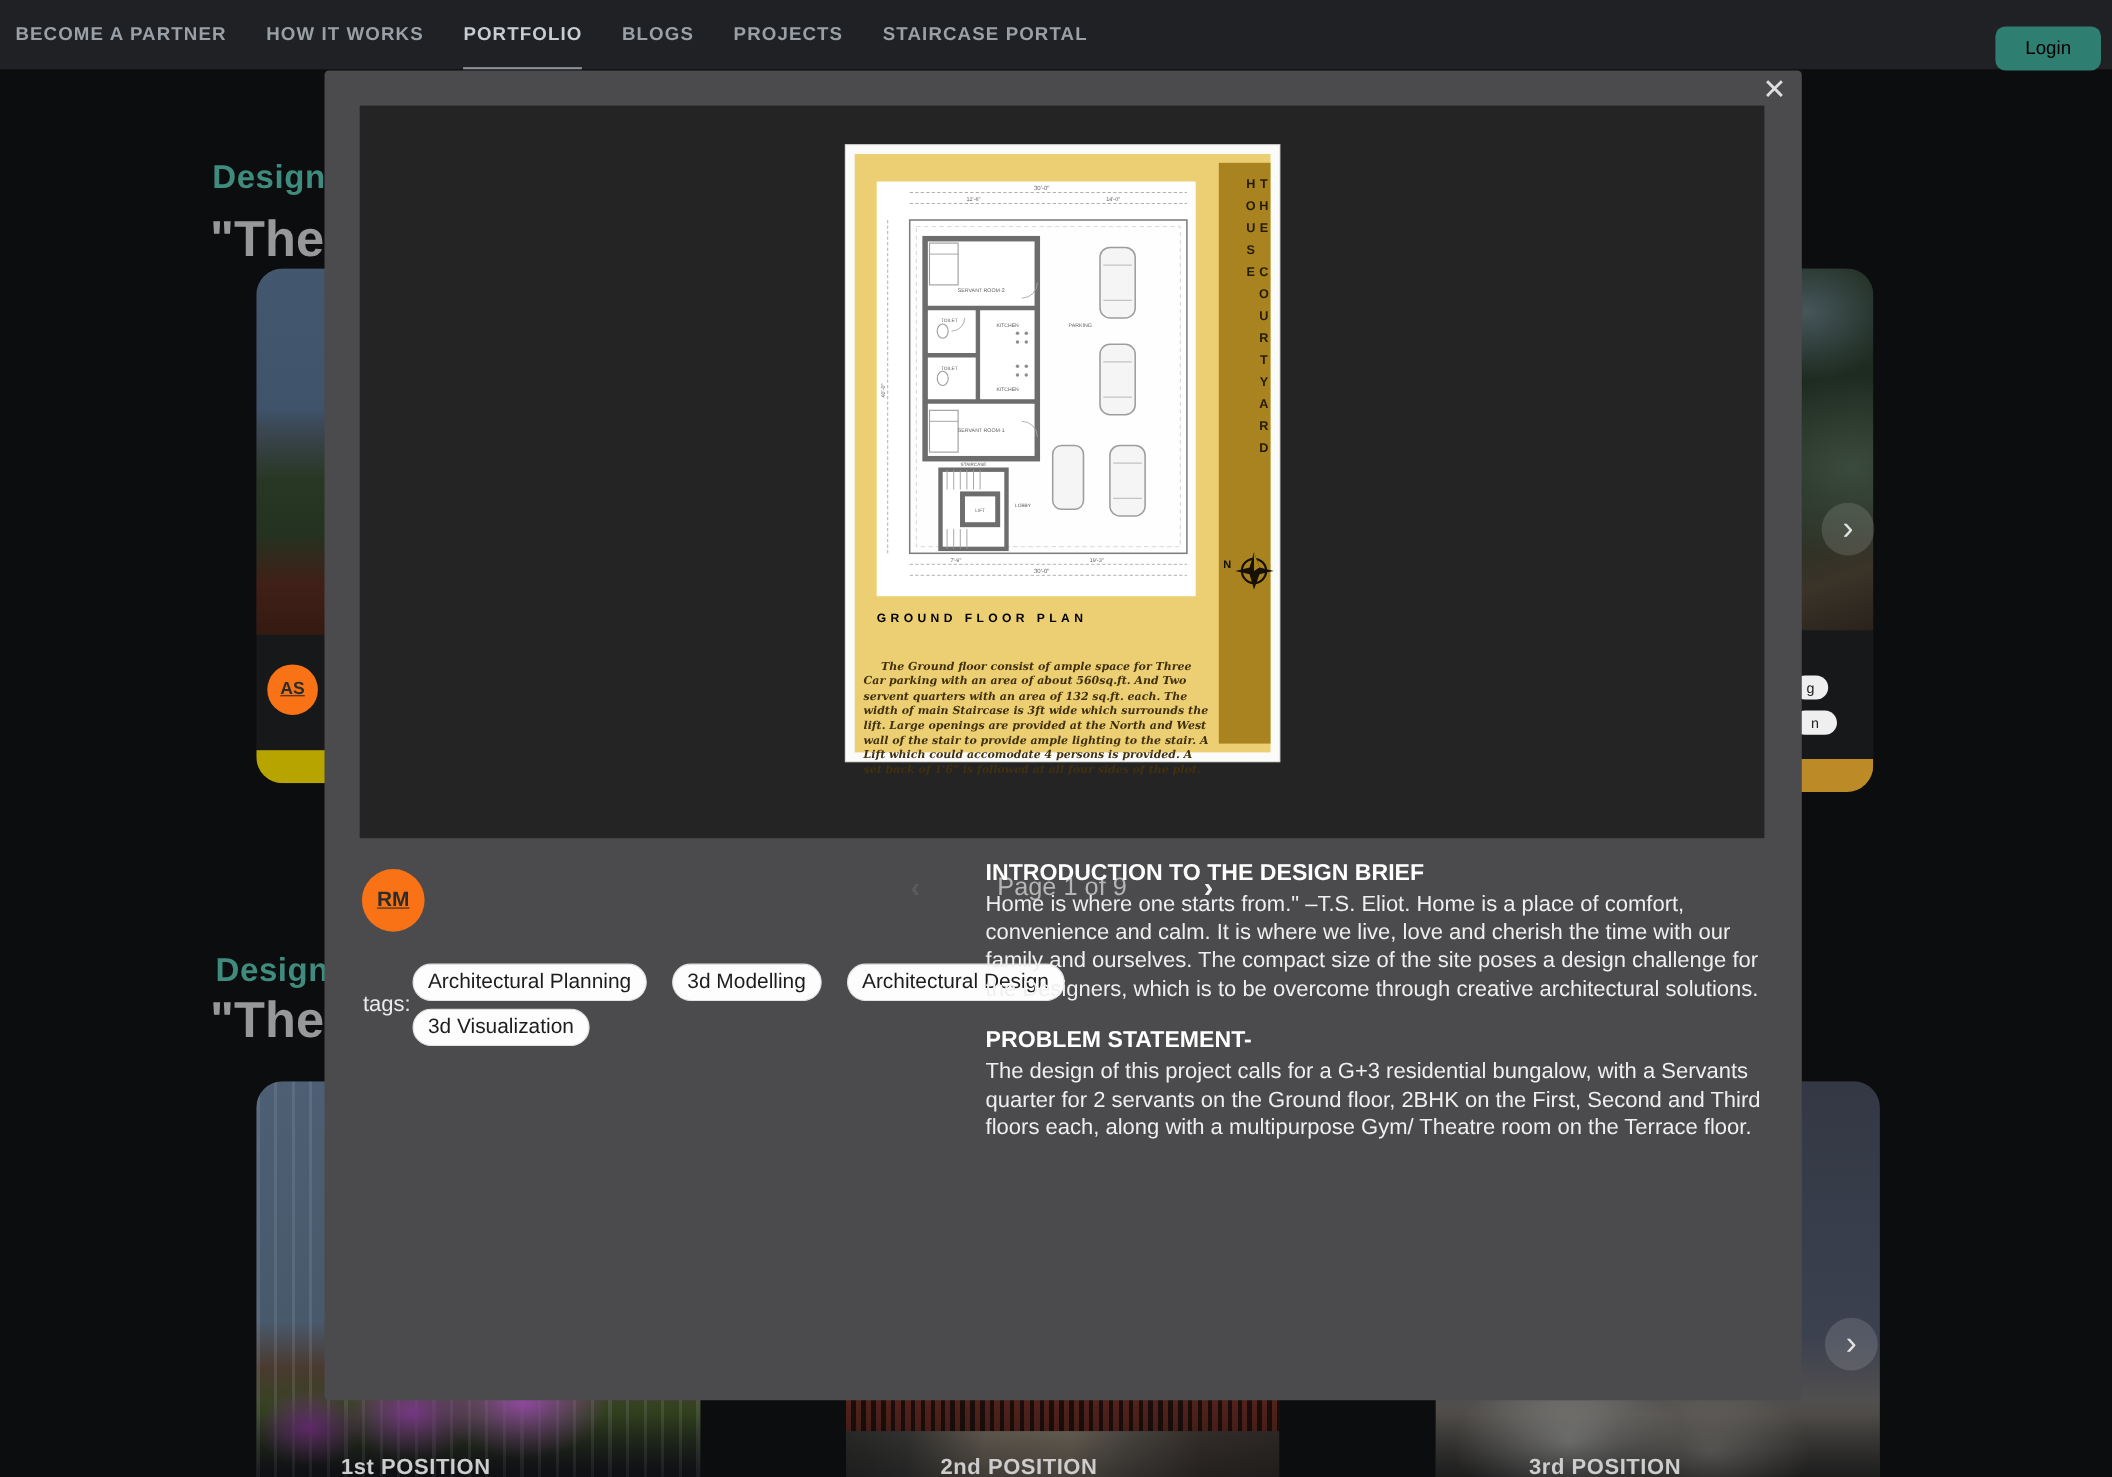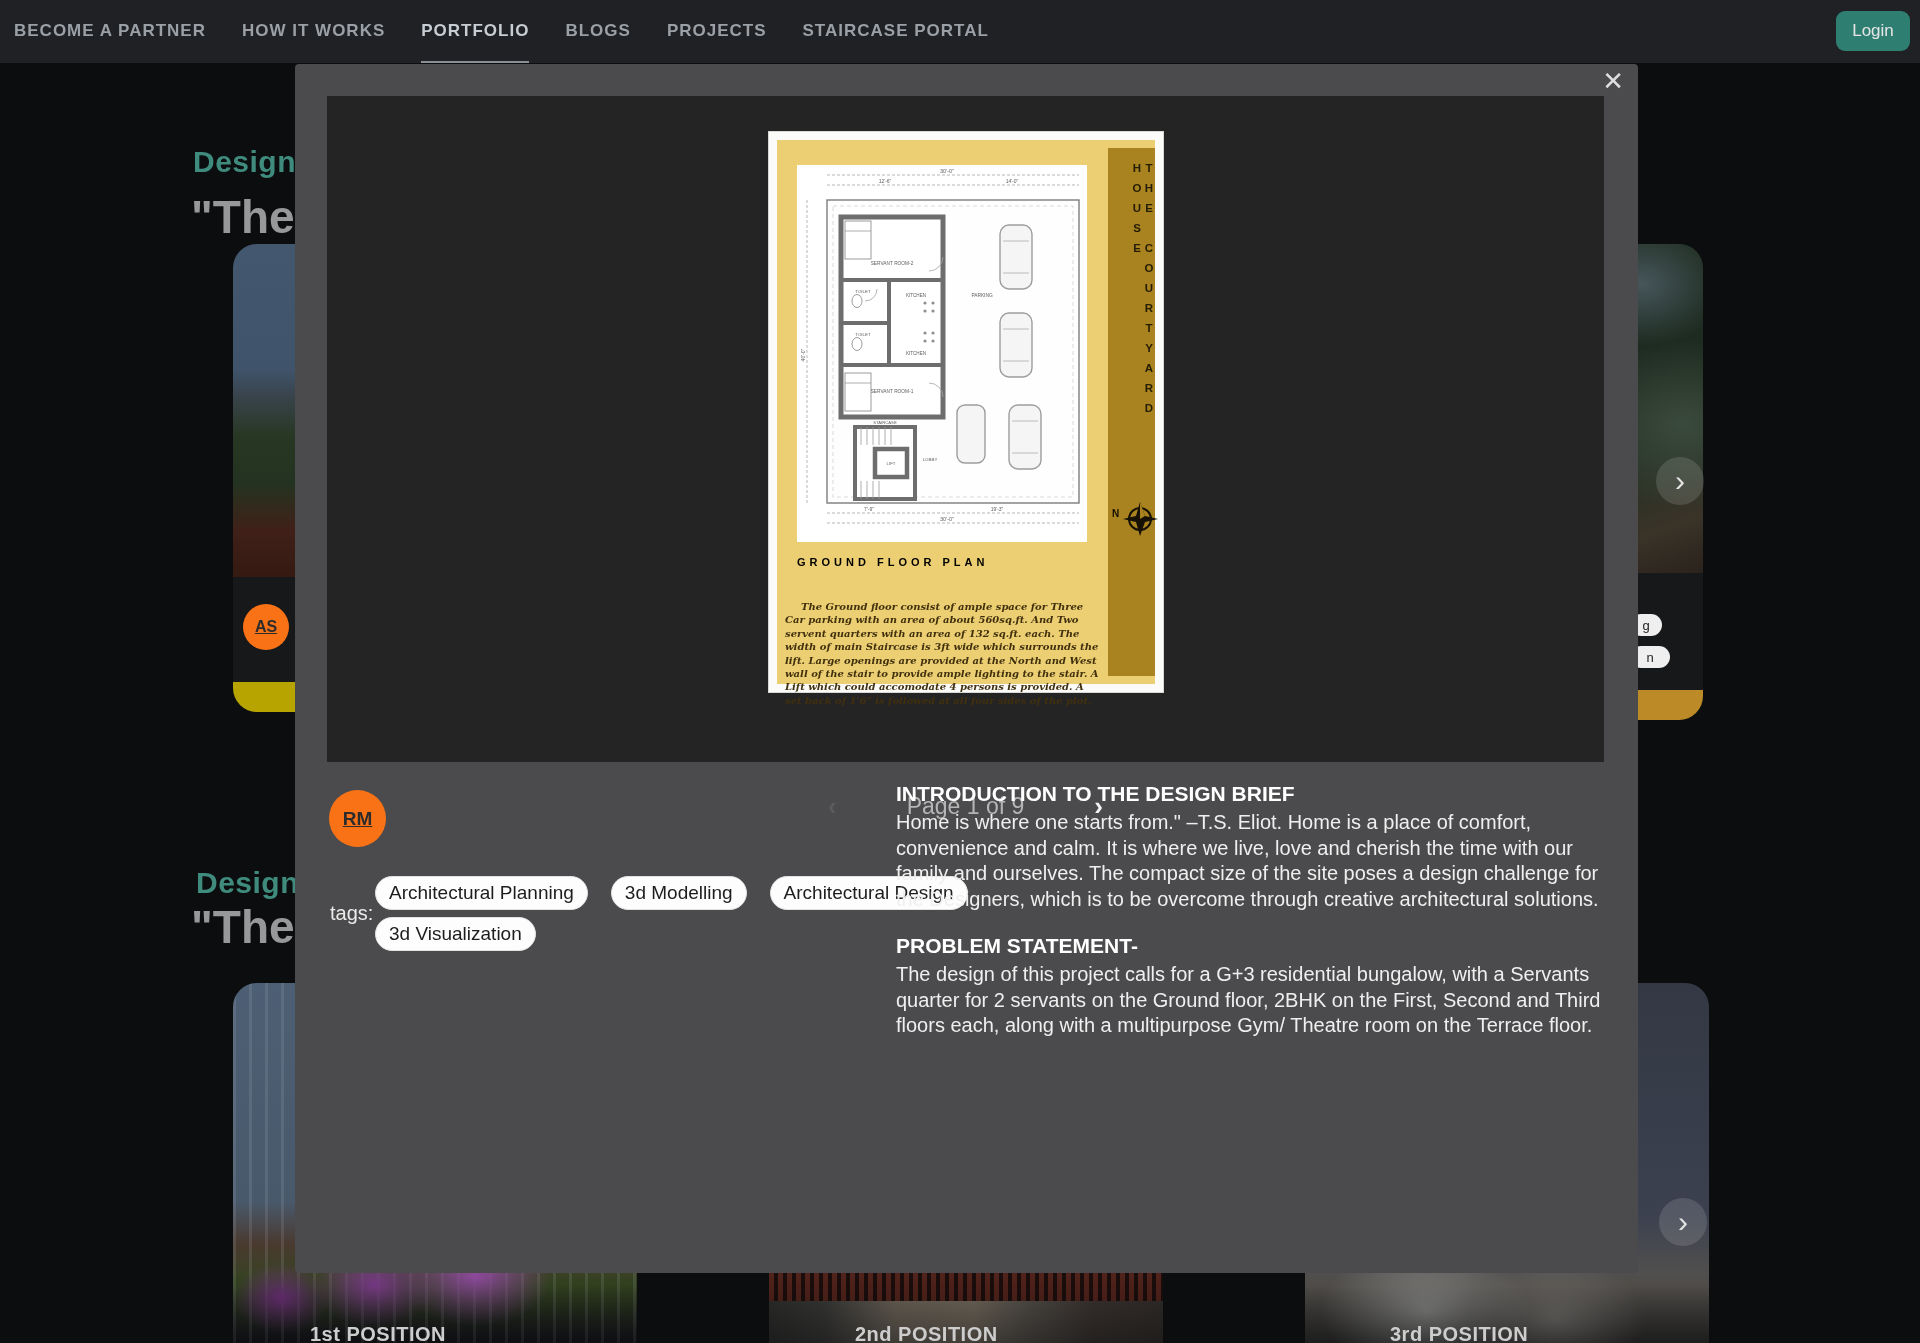--- a/index.html
+++ b/index.html
@@ -6,22 +6,22 @@
   .screen{position:relative;width:1920px;height:1343px;overflow:hidden;background:#0c0d0e;
           font-family:"Liberation Sans",sans-serif;-webkit-font-smoothing:antialiased;}
   .abs{position:absolute;}
 
   
   .nav{position:absolute;left:0;top:0;width:1920px;height:63px;background:#1f2124;z-index:40;}
   .nav-items{position:absolute;left:14px;top:0;height:63px;display:flex;gap:36px;align-items:stretch;}
   .nav-item{display:flex;align-items:center;font-size:17px;font-weight:bold;letter-spacing:1px;
             color:#9aa0a6;cursor:pointer;border-bottom:2px solid transparent;}
   .nav-item.active{color:#c7cdd2;border-bottom:2px solid #8a9096;}
-  .login-btn{position:absolute;right:10px;top:11px;width:74px;height:40px;background:#2e7f72;border:none;
-             border-radius:9px;color:#e5e5e5;font-size:17px;font-family:"Liberation Sans",sans-serif;cursor:pointer;}
+  .login-btn{position:absolute;right:10px;top:24px;width:96px;height:40px;background:#2e7f72;border:none;
+             border-radius:9px;color:#000000;font-size:17px;font-family:"Liberation Sans",sans-serif;cursor:pointer;}
 
   
   .eyebrow{position:absolute;color:#3f8b7d;font-size:30px;font-weight:600;letter-spacing:.5px;}
   .bigline{position:absolute;color:#96989a;font-size:46px;font-weight:600;}
   .card{position:absolute;border-radius:24px;overflow:hidden;background:#17181a;}
   .photo{position:absolute;left:0;top:0;right:0;}
   .pos-label{position:absolute;color:#cdcdcd;font-size:20px;font-weight:600;letter-spacing:.5px;z-index:3;}
   .fadeband{position:absolute;left:0;right:0;bottom:0;height:130px;background:linear-gradient(180deg,rgba(0,0,0,0),rgba(8,8,10,.85));z-index:2;}
   .avatar{border-radius:50%;background:#f97316;color:#2c2c2c;display:flex;align-items:center;justify-content:center;font-weight:bold;text-decoration:underline;}
   .bar{position:absolute;left:0;right:0;}

